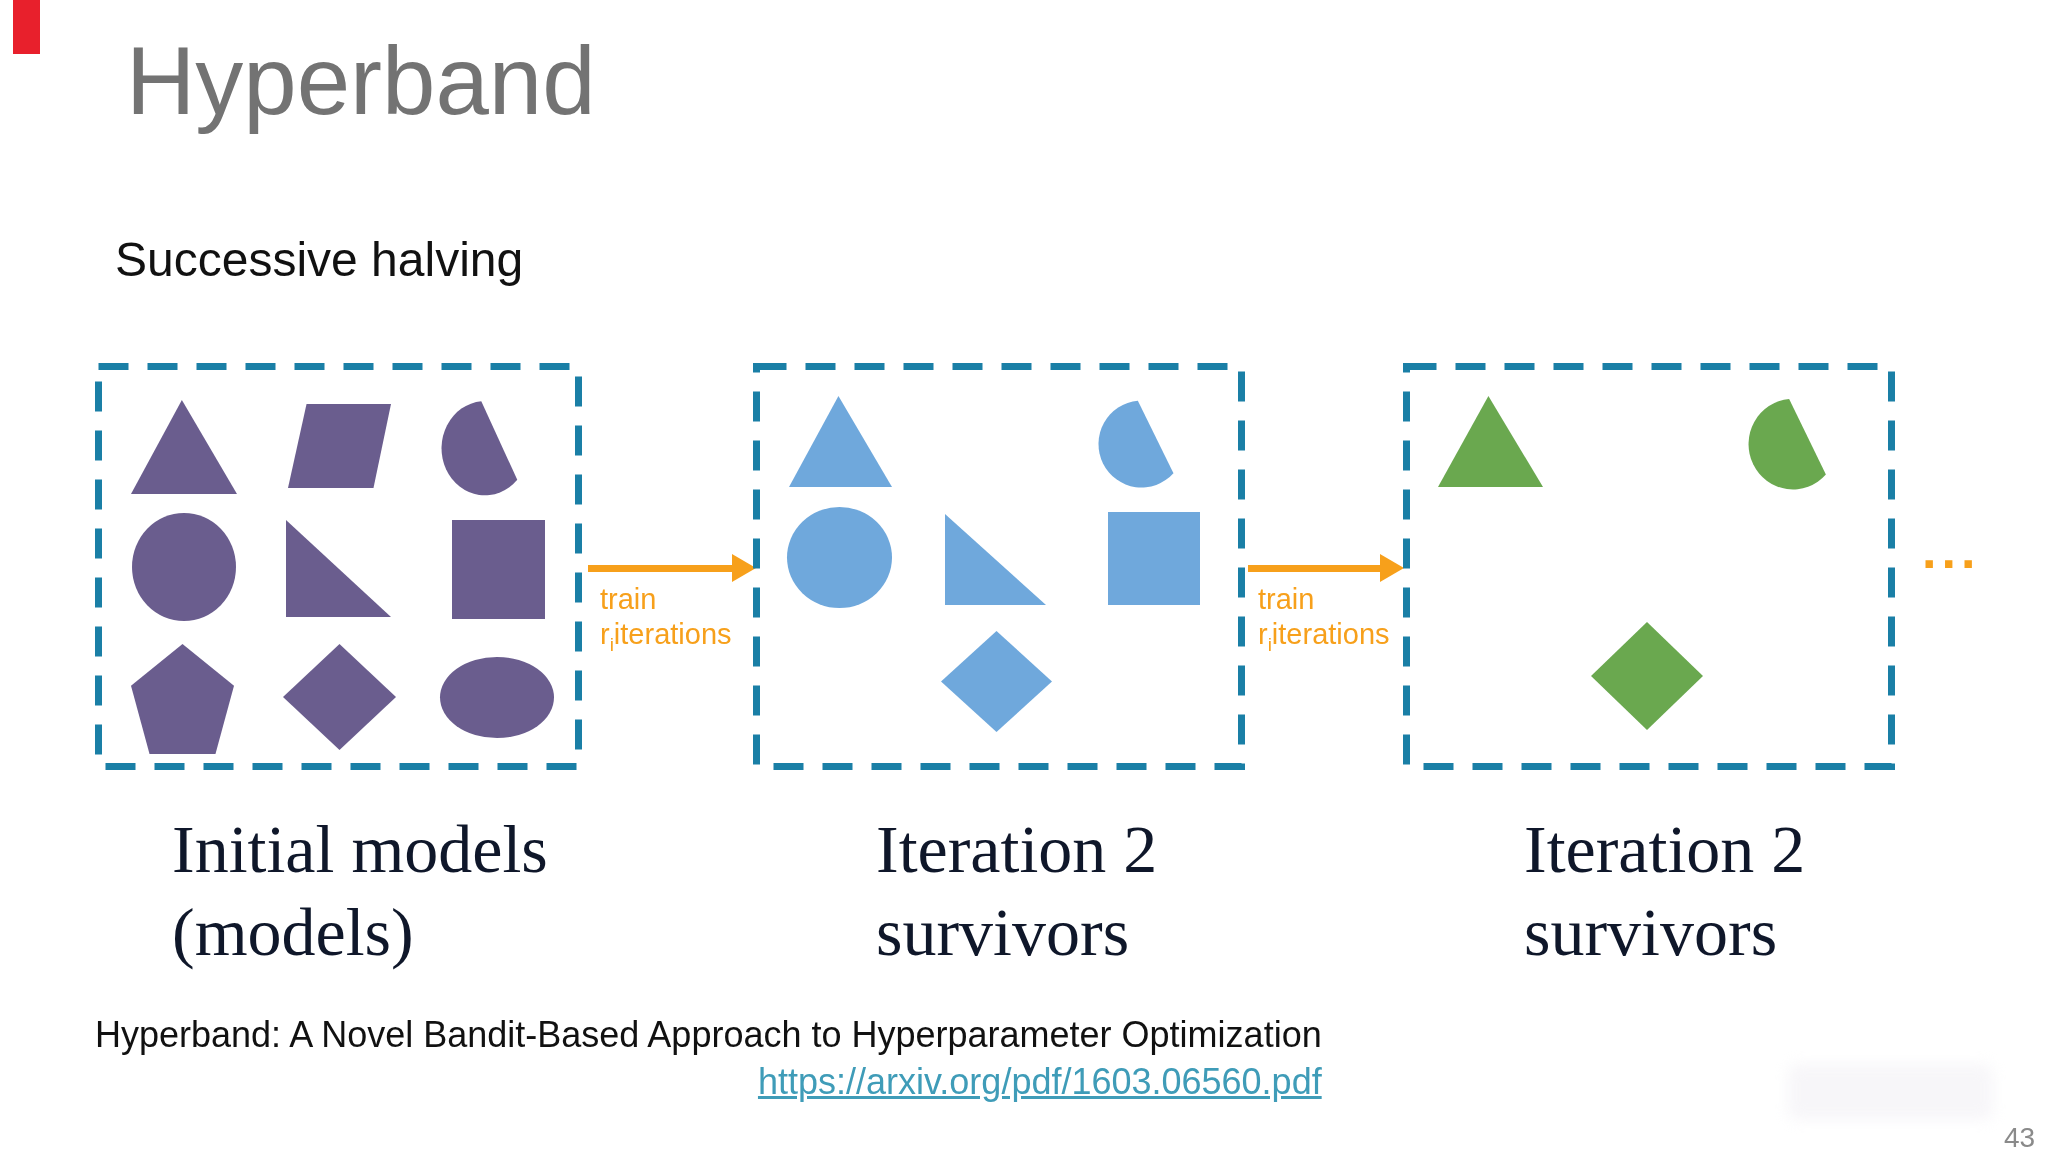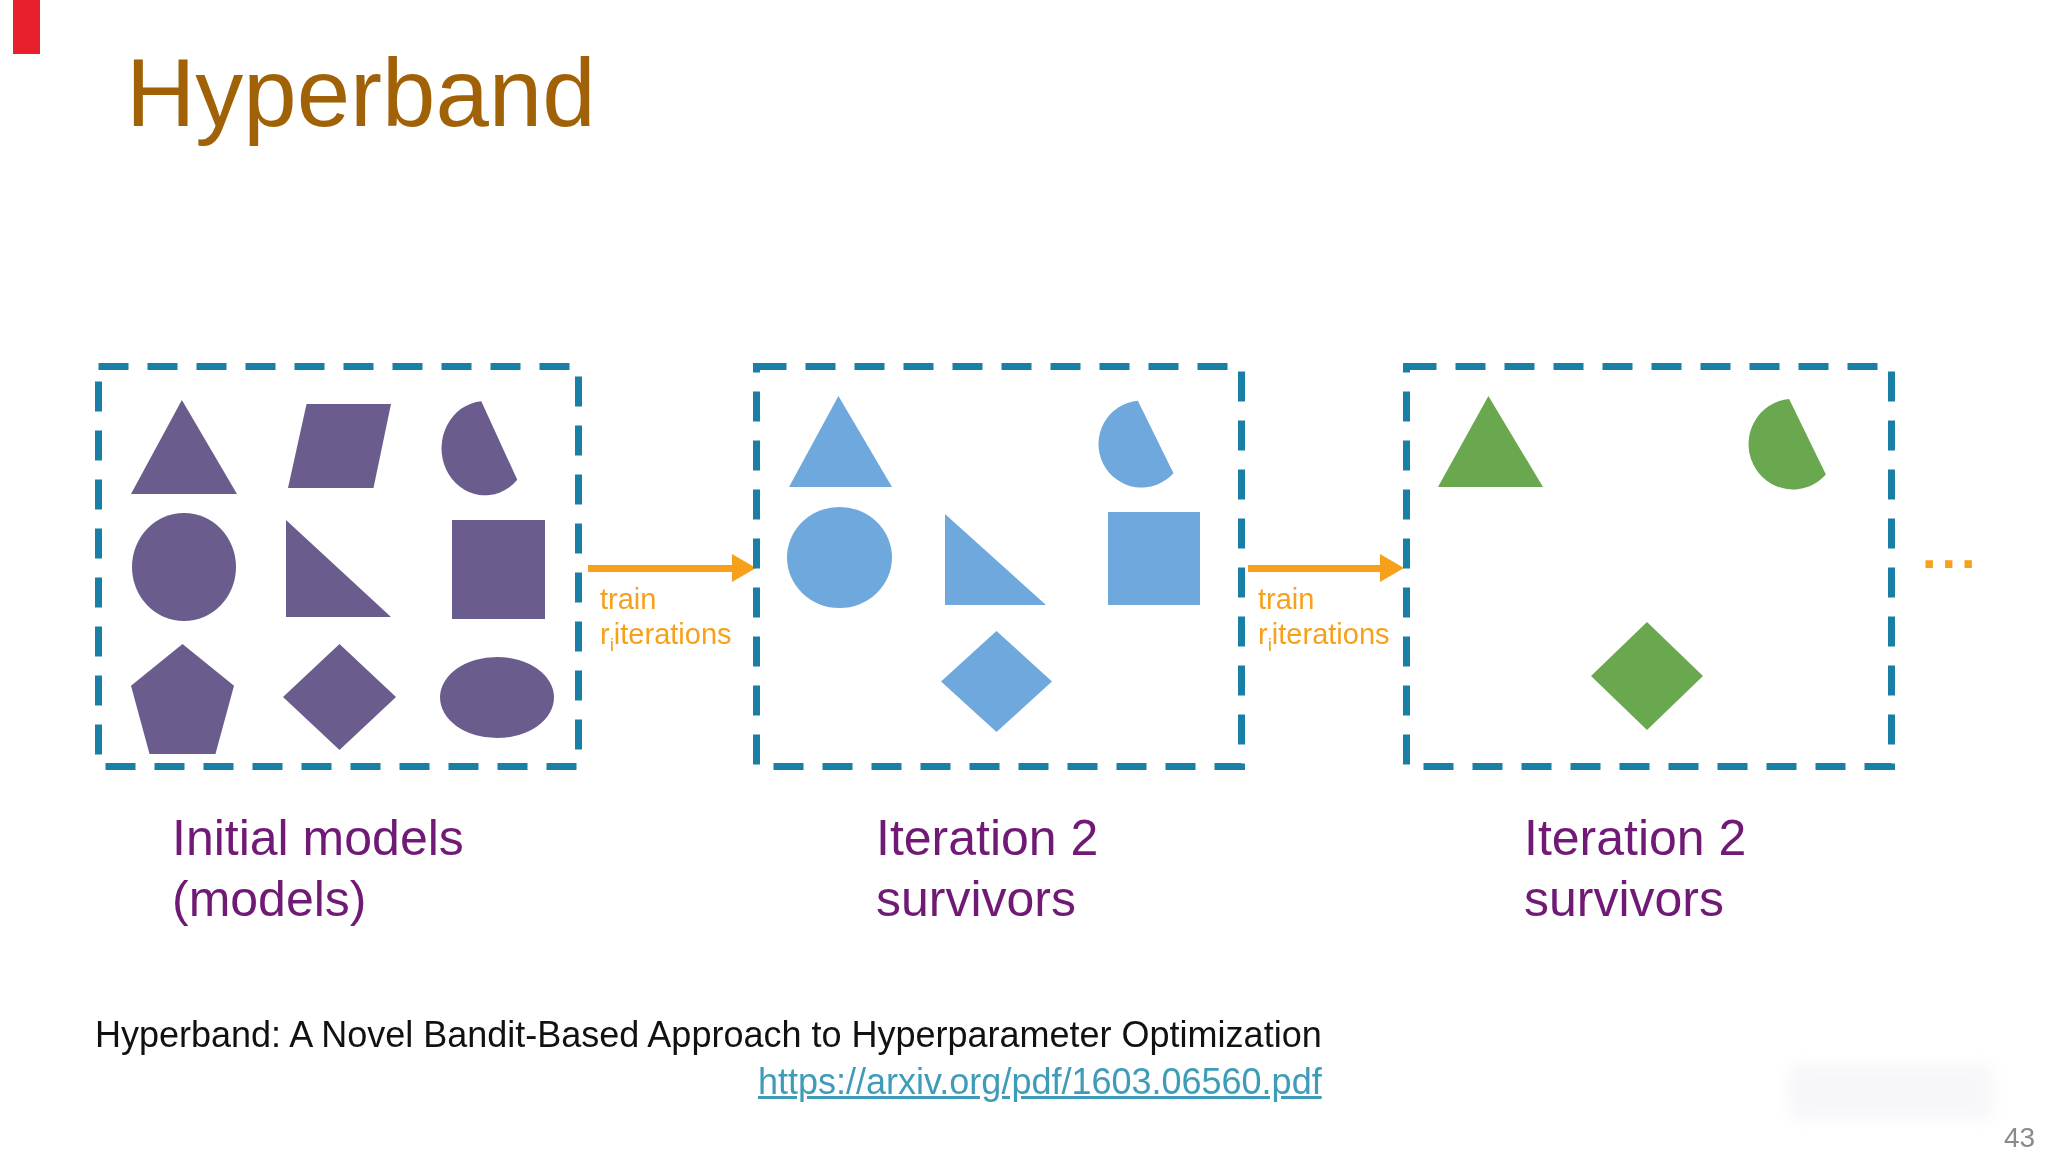--- a/index.html
+++ b/index.html
@@ -2,21 +2,21 @@
 <html><head>
 <meta charset="utf-8">
 <style>
   html,body{margin:0;padding:0;background:#ffffff;}
   .slide{position:relative;width:2048px;height:1152px;background:#ffffff;overflow:hidden;
          font-family:"Liberation Sans", sans-serif;}
   .abs{position:absolute;}
 
   .red-marker{left:13px;top:0;width:27px;height:54px;background:#e8202c;}
 
-  .title{left:126px;top:40px;font-size:96px;line-height:1.1;color:#a16207;letter-spacing:0;}
+  .title{left:126px;top:28px;font-size:96px;line-height:1.1;color:#737373;letter-spacing:0;}
   .subtitle{left:115px;top:232px;font-size:48px;color:#111111;}
 
   
   .stage{position:absolute;top:363px;width:492px;height:407px;}
   .stage-1{left:95px;width:487px;}
   .stage-2{left:753px;}
   .stage-3{left:1403px;}
   .dash-svg{position:absolute;left:0;top:0;}
 
   
@@ -36,40 +36,41 @@
   
   .arrow-shaft{height:7px;background:#f7a01b;top:565px;}
   .arrow-head{width:0;height:0;border-left:24px solid #f7a01b;
               border-top:14px solid transparent;border-bottom:14px solid transparent;top:554px;}
   .arrow-label{color:#f7a01b;font-size:29px;line-height:1.2;}
   .al-rest{}
   .arrow-label sub{font-size:0.65em;}
 
   .ellipsis{left:1922px;top:524px;color:#f7a01b;font-size:52px;font-weight:bold;letter-spacing:5px;line-height:1;}
 
-  .stage-label{font-size:50px;line-height:1.22;color:#701a75;}
+  .stage-label{font-size:68px;line-height:1.22;color:#0f172a;font-family:Liberation Serif, serif;}
   .sl-1{left:172px;top:808px;}
   .sl-2{left:876px;top:808px;}
   .sl-3{left:1524px;top:808px;}
 
   .citation{left:95px;top:1012px;font-size:36px;line-height:1.3;color:#111111;text-align:right;}
   .citation a{color:#3f9cb8;}
 
   .watermark{left:1788px;top:1064px;width:205px;height:56px;background:#e9e6ee;opacity:0.35;
              filter:blur(7px);border-radius:10px;}
   .page-number{left:2004px;top:1122px;font-size:28px;color:#8a8a8a;}
 </style>
 </head>
 <body>
 
 <div class="slide">
 
   <div class="abs red-marker"></div>
 
   <div class="abs title">Hyperband</div>
+  <div class="abs subtitle">Successive halving</div>
 
   <div class="stage stage-1">
     <svg class="dash-svg" width="487" height="407" viewBox="0 0 487 407">
       <rect x="3.5" y="3.5" width="480" height="400" fill="none" stroke="#1a7fa6" stroke-width="7" stroke-dasharray="30 19"></rect>
     </svg>
     <div class="shape purple tri" style="left:36px;top:37px;width:106px;height:94px;"></div>
     <div class="shape purple par" style="left:193px;top:41px;width:103px;height:84px;"></div>
     <svg class="shape cutc" style="left:345px;top:31px;" width="96" height="104" viewBox="0 0 100 100" preserveAspectRatio="none">
       <path d="M43 7 A45.3 45.3 0 1 0 80.5 82.5 Z" fill="#6a5d8e"></path>
     </svg>

